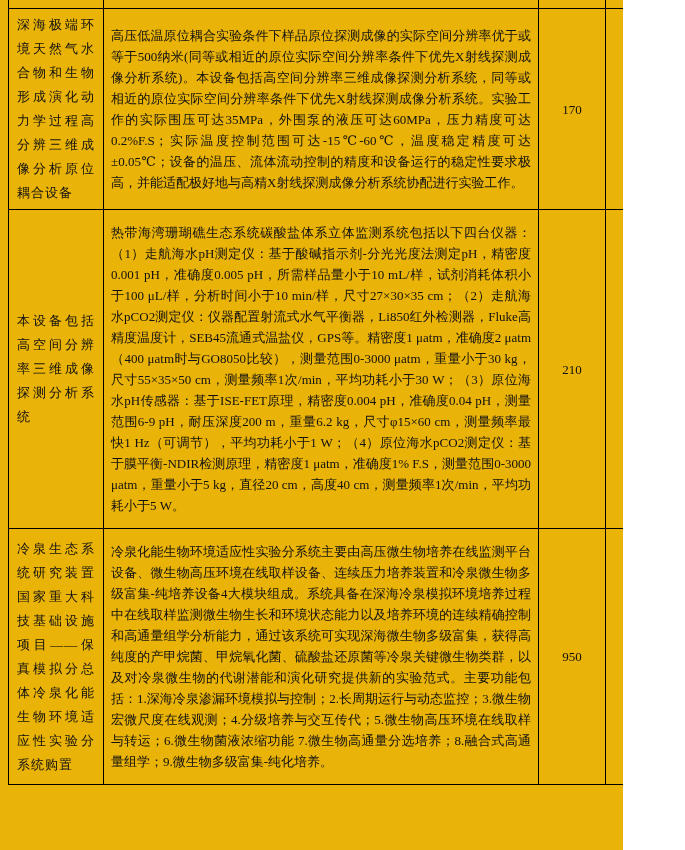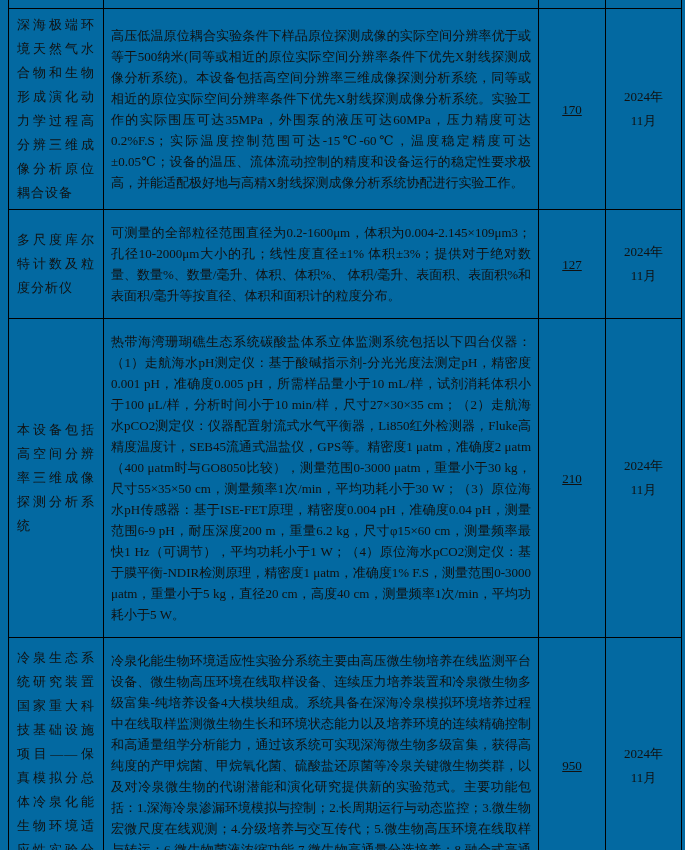--- a/index.html
+++ b/index.html
@@ -2,23 +2,23 @@
 <html><head>
 <meta charset="utf-8">
 <style>
   html, body {
     margin: 0;
     padding: 0;
     background: #ffffff;
   }
   .page {
     position: relative;
-    width: 685px;
+    width: 623px;
     height: 850px;
-    background: #0369a1;
+    background: #eab308;
     overflow: hidden;
     font-family: "Liberation Serif", "DejaVu Serif", serif;
     color: #111111;
   }
   table.doc-table {
     position: absolute;
     left: 8px;
     top: -2px;
     width: 673px;
     border-collapse: collapse;
@@ -47,21 +47,20 @@
   }
   td.cell-desc {
     padding: 12px 7px;
     text-align: justify;
     line-height: 21px;
   }
   td.cell-amt {
     text-align: center;
     line-height: 21px;
     padding: 2px;
-    text-decoration: underline;
   }
   td.cell-date {
     text-align: center;
     line-height: 24px;
     padding: 8px 13px;
   }
   tr.row-1 { height: 199px; }
   tr.row-2 { height: 103px; }
   tr.row-3 { height: 307px; }
   tr.row-4 { height: 228px; }
@@ -83,26 +82,20 @@
         <td></td>
         <td></td>
         <td></td>
       </tr>
     <tr class="row-1">
       <td class="cell-name">深海极端环境天然气水合物和生物形成演化动力学过程高分辨三维成像分析原位耦合设备</td>
       <td class="cell-desc">高压低温原位耦合实验条件下样品原位探测成像的实际空间分辨率优于或等于500纳米(同等或相近的原位实际空间分辨率条件下优先X射线探测成像分析系统)。本设备包括高空间分辨率三维成像探测分析系统，同等或相近的原位实际空间分辨率条件下优先X射线探测成像分析系统。实验工作的实际围压可达35MPa，外围泵的液压可达60MPa，压力精度可达0.2%F.S；实际温度控制范围可达-15℃-60℃，温度稳定精度可达±0.05℃；设备的温压、流体流动控制的精度和设备运行的稳定性要求极高，并能适配极好地与高精X射线探测成像分析系统协配进行实验工作。</td>
       <td class="cell-amt">170</td>
       <td class="cell-date">2024年11月</td>
     </tr>
-        <tr class="row-2">
-      <td class="cell-name">多尺度库尔特计数及粒度分析仪</td>
-      <td class="cell-desc">可测量的全部粒径范围直径为0.2-1600μm，体积为0.004-2.145×109μm3；孔径10-2000μm大小的孔；线性度直径±1% 体积±3%；提供对于绝对数量、数量%、数量/毫升、体积、体积%、 体积/毫升、表面积、表面积%和表面积/毫升等按直径、体积和面积计的粒度分布。</td>
-      <td class="cell-amt">127</td>
-      <td class="cell-date">2024年11月</td>
-    </tr>
         <tr class="row-3">
       <td class="cell-name">本设备包括高空间分辨率三维成像探测分析系统</td>
       <td class="cell-desc">热带海湾珊瑚礁生态系统碳酸盐体系立体监测系统包括以下四台仪器：（1）走航海水pH测定仪：基于酸碱指示剂-分光光度法测定pH，精密度0.001 pH，准确度0.005 pH，所需样品量小于10 mL/样，试剂消耗体积小于100 μL/样，分析时间小于10 min/样，尺寸27×30×35 cm；（2）走航海水pCO2测定仪：仪器配置射流式水气平衡器，Li850红外检测器，Fluke高精度温度计，SEB45流通式温盐仪，GPS等。精密度1 μatm，准确度2 μatm（400 μatm时与GO8050比较），测量范围0-3000 μatm，重量小于30 kg，尺寸55×35×50 cm，测量频率1次/min，平均功耗小于30 W；（3）原位海水pH传感器：基于ISE-FET原理，精密度0.004 pH，准确度0.04 pH，测量范围6-9 pH，耐压深度200 m，重量6.2 kg，尺寸φ15×60 cm，测量频率最快1 Hz（可调节），平均功耗小于1 W；（4）原位海水pCO2测定仪：基于膜平衡-NDIR检测原理，精密度1 μatm，准确度1% F.S，测量范围0-3000 μatm，重量小于5 kg，直径20 cm，高度40 cm，测量频率1次/min，平均功耗小于5 W。</td>
       <td class="cell-amt">210</td>
       <td class="cell-date">2024年11月</td>
     </tr>
         <tr class="row-4">
       <td class="cell-name">冷泉生态系统研究装置国家重大科技基础设施项目——保真模拟分总体冷泉化能生物环境适应性实验分系统购置</td>
       <td class="cell-desc">冷泉化能生物环境适应性实验分系统主要由高压微生物培养在线监测平台设备、微生物高压环境在线取样设备、连续压力培养装置和冷泉微生物多级富集-纯培养设备4大模块组成。系统具备在深海冷泉模拟环境培养过程中在线取样监测微生物生长和环境状态能力以及培养环境的连续精确控制和高通量组学分析能力，通过该系统可实现深海微生物多级富集，获得高纯度的产甲烷菌、甲烷氧化菌、硫酸盐还原菌等冷泉关键微生物类群，以及对冷泉微生物的代谢潜能和演化研究提供新的实验范式。主要功能包括：1.深海冷泉渗漏环境模拟与控制；2.长周期运行与动态监控；3.微生物宏微尺度在线观测；4.分级培养与交互传代；5.微生物高压环境在线取样与转运；6.微生物菌液浓缩功能 7.微生物高通量分选培养；8.融合式高通量组学；9.微生物多级富集-纯化培养。</td>
       <td class="cell-amt">950</td>

